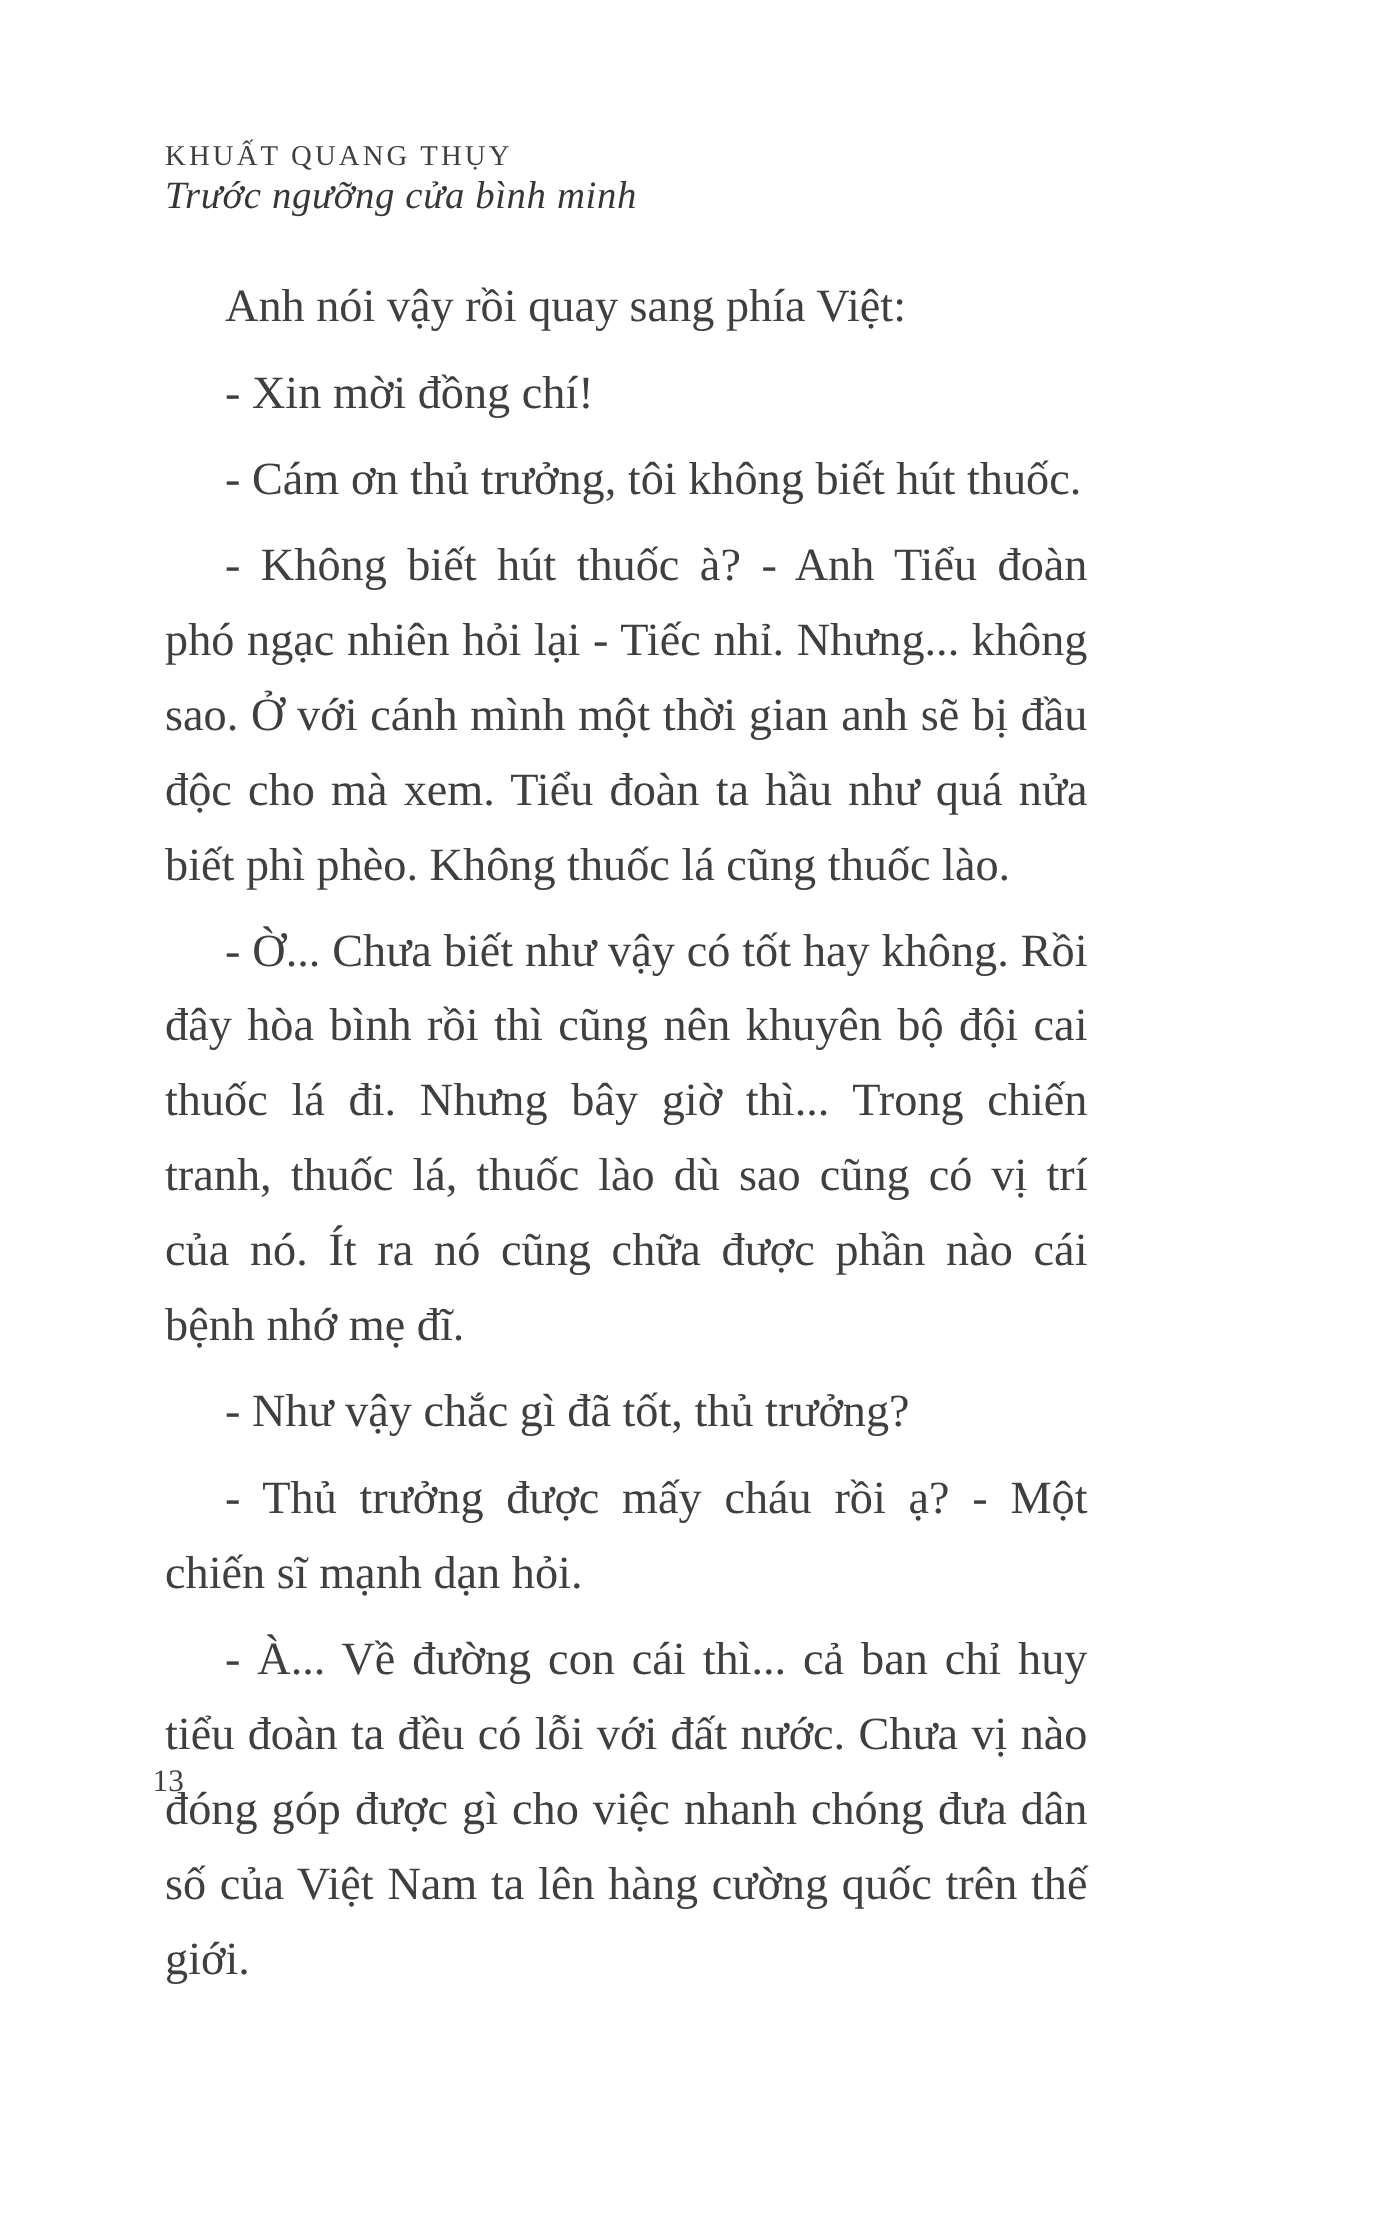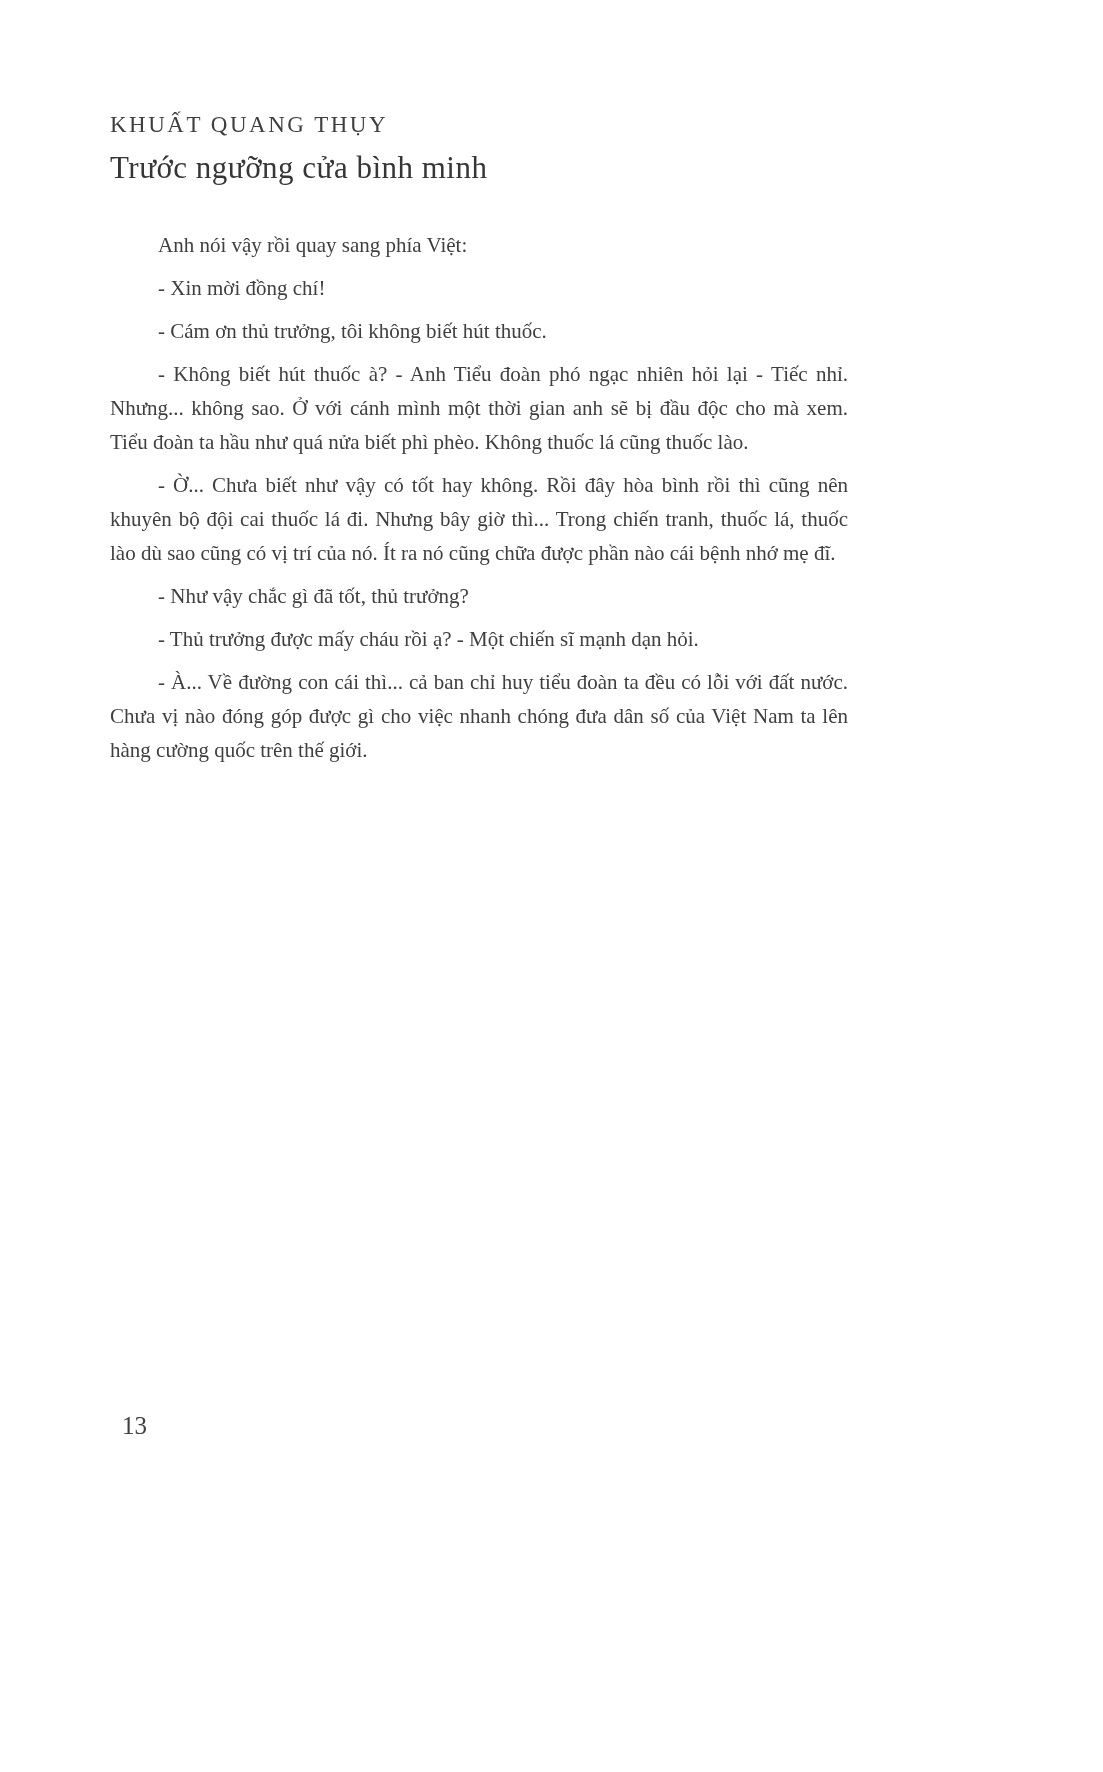--- a/index.html
+++ b/index.html
@@ -11,42 +11,43 @@
     position: relative;
     width: 1103px;
     height: 1772px;
     background: #ffffff;
     font-family: "Liberation Serif", serif;
     color: #3c3c3c;
     overflow: hidden;
   }
   .content {
     position: absolute;
-    left: 110px;
+    left: 132px;
     top: 112px;
     width: 738px;
   }
   .author {
     font-size: 23px;
     letter-spacing: 2.5px;
     color: #3f3f3f;
     font-variant: small-caps;
   }
   .title {
+    font-style: italic;
     font-size: 31px;
-    margin-top: 12px;
+    margin-top: 0px;
     color: #363636;
     letter-spacing: 0.5px;
   }
   .body-text {
     margin-top: 42px;
   }
   .body-text p {
     margin: 0 0 9px 0;
-    font-size: 21px;
+    font-size: 37px;
     line-height: 1.62;
     text-align: justify;
     text-indent: 48px;
     color: #3f3f3f;
   }
   .page-number {
     position: absolute;
     left: 122px;
     top: 1412px;
     font-size: 25px;

